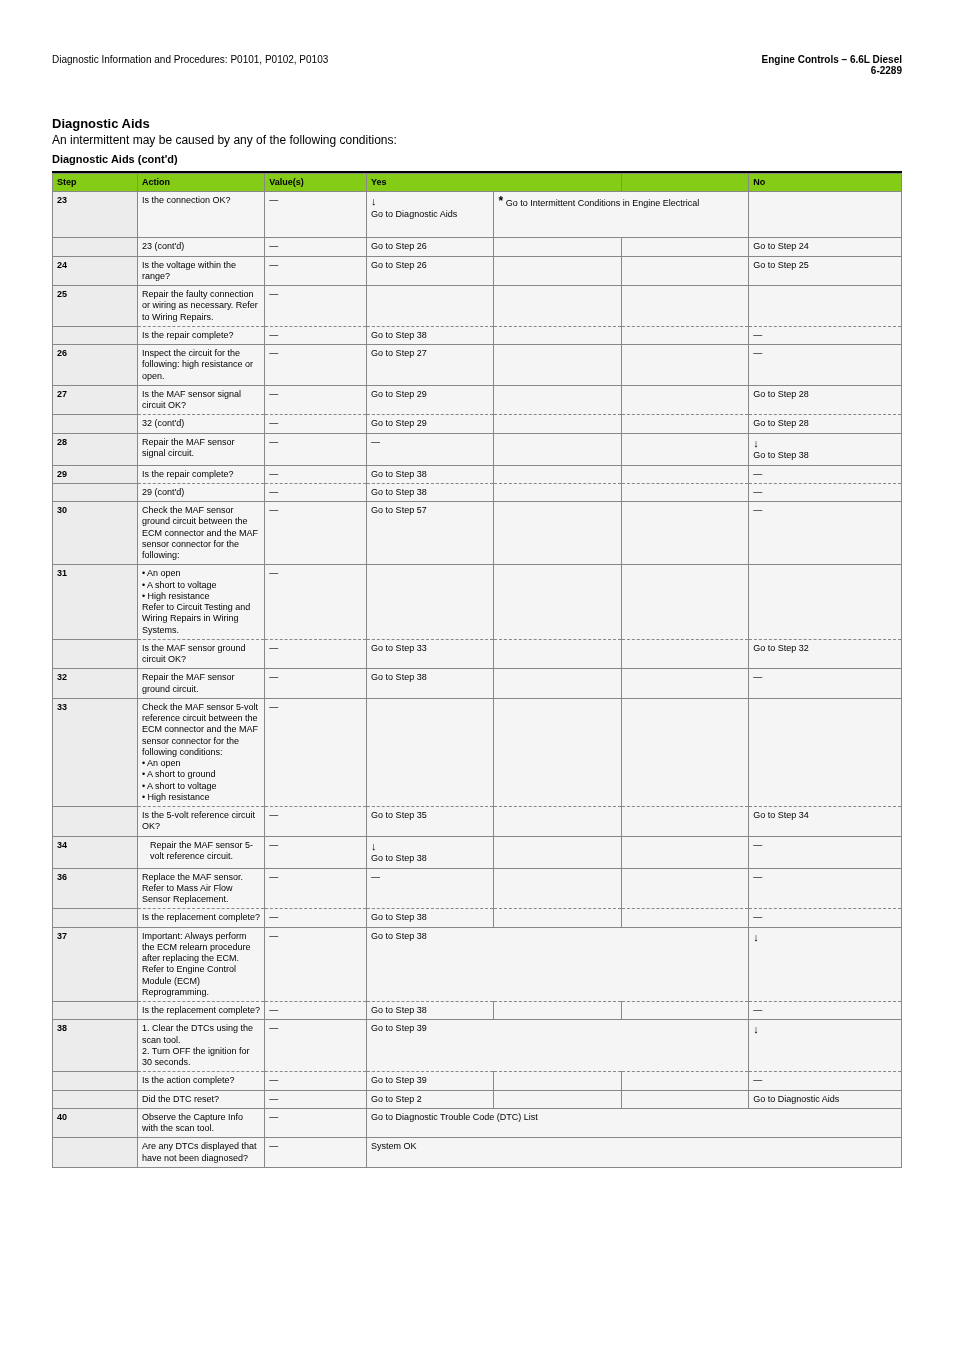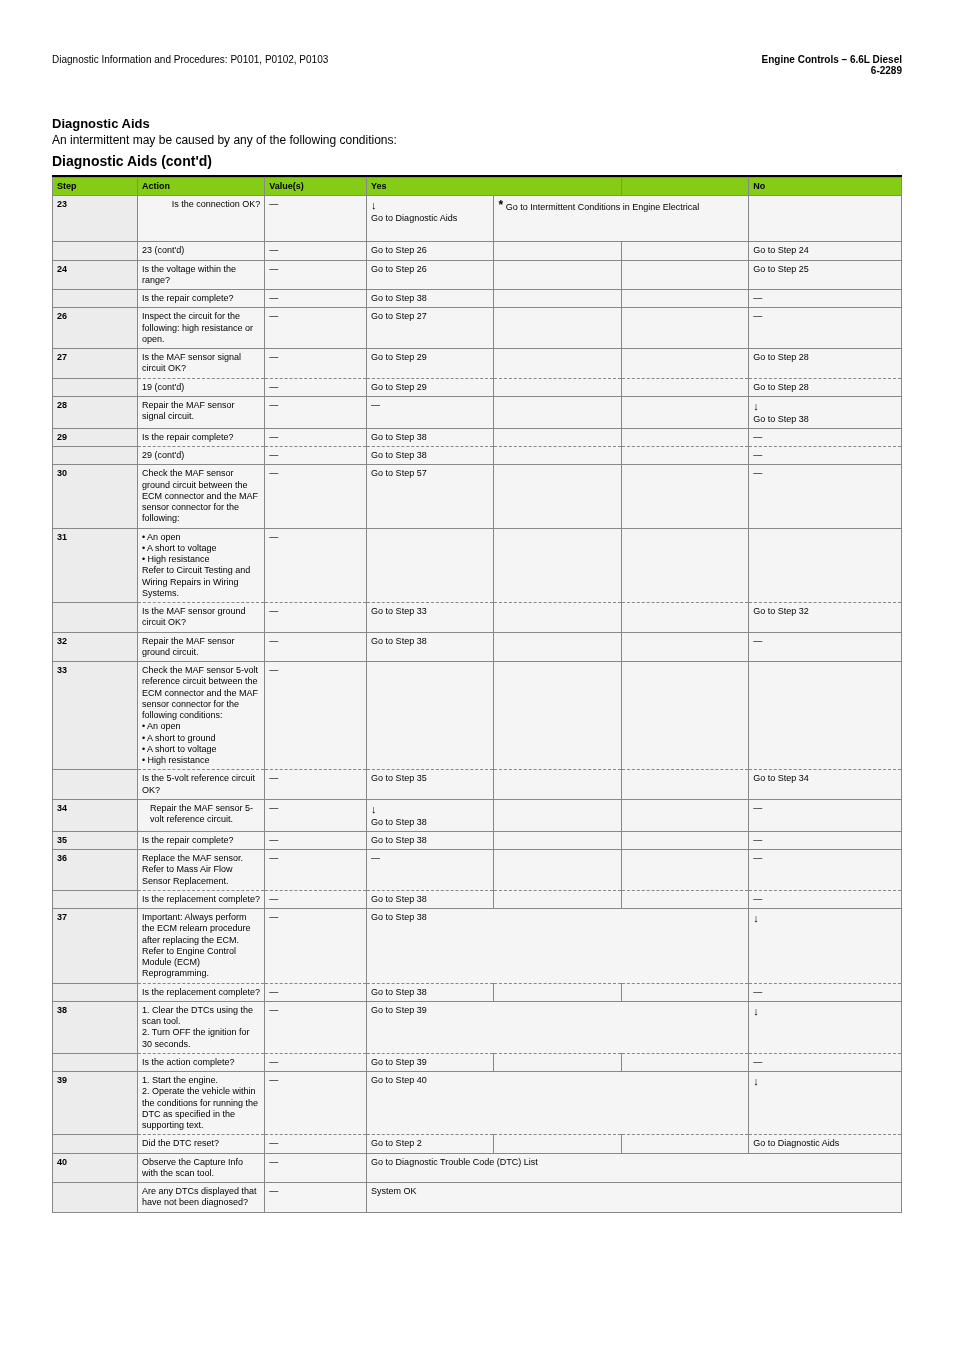--- a/index.html
+++ b/index.html
@@ -8,21 +8,21 @@
     background: #fff;
     font-family: "Helvetica Neue", Arial, sans-serif;
     font-size: 9.5px;
     color: #000;
     width: 954px;
     padding: 54px 52px 0 52px;
   }
   .title-block { margin: 40px 0 2px 0; }
   .title-block h2 { font-size: 13px; font-weight: 700; margin: 0 0 2px 0; }
   .title-block .sub { font-size: 12px; margin: 0 0 2px 0; }
-  .cont { font-size: 14px; font-weight: 700; margin: 6px 0 6px 0; }
+  .cont { font-size: 11px; font-weight: 700; margin: 6px 0 6px 0; }
   .rule-thick { border: none; border-top: 2px solid #000; margin: 4px 0 0 0; }
 
   table.diag { width: 100%; border-collapse: collapse; table-layout: fixed; }
   table.diag col.c0 { width: 10%; }
   table.diag col.c1 { width: 15%; }
   table.diag col.c2 { width: 12%; }
   table.diag col.c3 { width: 15%; }
   table.diag col.c4 { width: 15%; }
   table.diag col.c5 { width: 15%; }
   table.diag col.c6 { width: 18%; }
@@ -83,21 +83,21 @@
       <th class="shade">Action</th>
       <th class="shade">Value(s)</th>
       <th class="shade" colspan="2">Yes</th>
       <th class="shade"></th>
       <th class="shade">No</th>
     </tr>
   </thead>
   <tbody id="tbody">
       <tr>
         <td class="shade center diagcode">23</td>
-        <td class="shade-lt" style="white-space: pre-line; text-align: right;">Is the connection OK?</td>
+        <td class="shade-lt" style="white-space: pre-line;">Is the connection OK?</td>
         <td class="shade-lt center">—</td>
         <td class="shade-lt center"><span class="arrow-down">↓</span><br>Go to Diagnostic Aids</td>
         <td colspan="2" class="shade-lt" style="height: 46px;"><span class="asterisk">*</span> Go to Intermittent Conditions in Engine Electrical</td>
         <td class="shade-lt"></td>
       </tr>
       <tr>
         <td class="shade center"></td>
         <td class="shade-lt no-top">23 (cont'd)</td>
         <td class="shade-lt center no-top">—</td>
         <td class="shade-lt center no-top">Go to Step 26</td>
@@ -108,20 +108,29 @@
       <tr>
         <td class="shade center diagcode">24</td>
         <td class="shade-lt" style="white-space: pre-line;">Is the voltage within the range?</td>
         <td class="shade-lt center">—</td>
         <td class="shade-lt center">Go to Step 26</td>
         <td class="shade-lt center"></td>
         <td class="shade-lt center"></td>
         <td class="shade-lt center">Go to Step 25</td>
       </tr>
       <tr>
+        <td class="shade center diagcode">25</td>
+        <td class="shade-lt dashed-bottom" style="white-space: pre-line;">Repair the faulty connection or wiring as necessary. Refer to Wiring Repairs.</td>
+        <td class="shade-lt center dashed-bottom">—</td>
+        <td class="shade-lt center dashed-bottom"></td>
+        <td class="shade-lt center dashed-bottom"></td>
+        <td class="shade-lt center dashed-bottom"></td>
+        <td class="shade-lt center dashed-bottom"></td>
+      </tr>
+      <tr>
         <td class="shade center"></td>
         <td class="shade-lt no-top">Is the repair complete?</td>
         <td class="shade-lt center no-top">—</td>
         <td class="shade-lt center no-top">Go to Step 38</td>
         <td class="shade-lt center no-top"></td>
         <td class="shade-lt center no-top"></td>
         <td class="shade-lt center no-top">—</td>
       </tr>
       <tr>
         <td class="shade center diagcode">26</td>
@@ -136,21 +145,21 @@
         <td class="shade center diagcode">27</td>
         <td class="shade-lt dashed-bottom" style="white-space: pre-line;">Is the MAF sensor signal circuit OK?</td>
         <td class="shade-lt center dashed-bottom">—</td>
         <td class="shade-lt center dashed-bottom">Go to Step 29</td>
         <td class="shade-lt center dashed-bottom"></td>
         <td class="shade-lt center dashed-bottom"></td>
         <td class="shade-lt center dashed-bottom">Go to Step 28</td>
       </tr>
       <tr>
         <td class="shade center"></td>
-        <td class="shade-lt no-top">19 (cont'd)</td>
+        <td class="shade-lt no-top">32 (cont'd)</td>
         <td class="shade-lt center no-top">—</td>
         <td class="shade-lt center no-top">Go to Step 29</td>
         <td class="shade-lt center no-top"></td>
         <td class="shade-lt center no-top"></td>
         <td class="shade-lt center no-top">Go to Step 28</td>
       </tr>
       <tr>
         <td class="shade center diagcode">28</td>
         <td class="shade-lt" style="white-space: pre-line;">Repair the MAF sensor signal circuit.</td>
         <td class="shade-lt center">—</td>
@@ -241,29 +250,20 @@
       <tr>
         <td class="shade center diagcode">34</td>
         <td class="shade-lt" style="white-space: pre-line; padding-left: 12px;">Repair the MAF sensor 5-volt reference circuit.</td>
         <td class="shade-lt center">—</td>
         <td class="shade-lt center"><span class="arrow-down">↓</span><br>Go to Step 38</td>
         <td class="shade-lt center"></td>
         <td class="shade-lt center"></td>
         <td class="shade-lt center">—</td>
       </tr>
       <tr>
-        <td class="shade center diagcode">35</td>
-        <td class="shade-lt" style="white-space: pre-line;">Is the repair complete?</td>
-        <td class="shade-lt center">—</td>
-        <td class="shade-lt center">Go to Step 38</td>
-        <td class="shade-lt center"></td>
-        <td class="shade-lt center"></td>
-        <td class="shade-lt center">—</td>
-      </tr>
-      <tr>
         <td class="shade center diagcode">36</td>
         <td class="shade-lt dashed-bottom" style="white-space: pre-line;">Replace the MAF sensor. Refer to Mass Air Flow Sensor Replacement.</td>
         <td class="shade-lt center dashed-bottom">—</td>
         <td class="shade-lt center dashed-bottom">—</td>
         <td class="shade-lt center dashed-bottom"></td>
         <td class="shade-lt center dashed-bottom"></td>
         <td class="shade-lt center dashed-bottom">—</td>
       </tr>
       <tr>
         <td class="shade center"></td>
@@ -301,28 +301,20 @@
       <tr>
         <td class="shade center"></td>
         <td class="shade-lt no-top">Is the action complete?</td>
         <td class="shade-lt center no-top">—</td>
         <td class="shade-lt center no-top">Go to Step 39</td>
         <td class="shade-lt center no-top"></td>
         <td class="shade-lt center no-top"></td>
         <td class="shade-lt center no-top">—</td>
       </tr>
       <tr>
-        <td class="shade center diagcode">39</td>
-        <td class="shade-lt dashed-bottom" style="white-space: pre-line;">1. Start the engine.
-2. Operate the vehicle within the conditions for running the DTC as specified in the supporting text.</td>
-        <td class="shade-lt center dashed-bottom">—</td>
-        <td colspan="3" class="shade-lt center dashed-bottom">Go to Step 40</td>
-        <td class="shade-lt center dashed-bottom"><span class="arrow-down">↓</span></td>
-      </tr>
-      <tr>
         <td class="shade center"></td>
         <td class="shade-lt no-top">Did the DTC reset?</td>
         <td class="shade-lt center no-top">—</td>
         <td class="shade-lt center no-top">Go to Step 2</td>
         <td class="shade-lt center no-top"></td>
         <td class="shade-lt center no-top"></td>
         <td class="shade-lt center no-top">Go to Diagnostic Aids</td>
       </tr>
       <tr>
         <td class="shade center diagcode">40</td>

